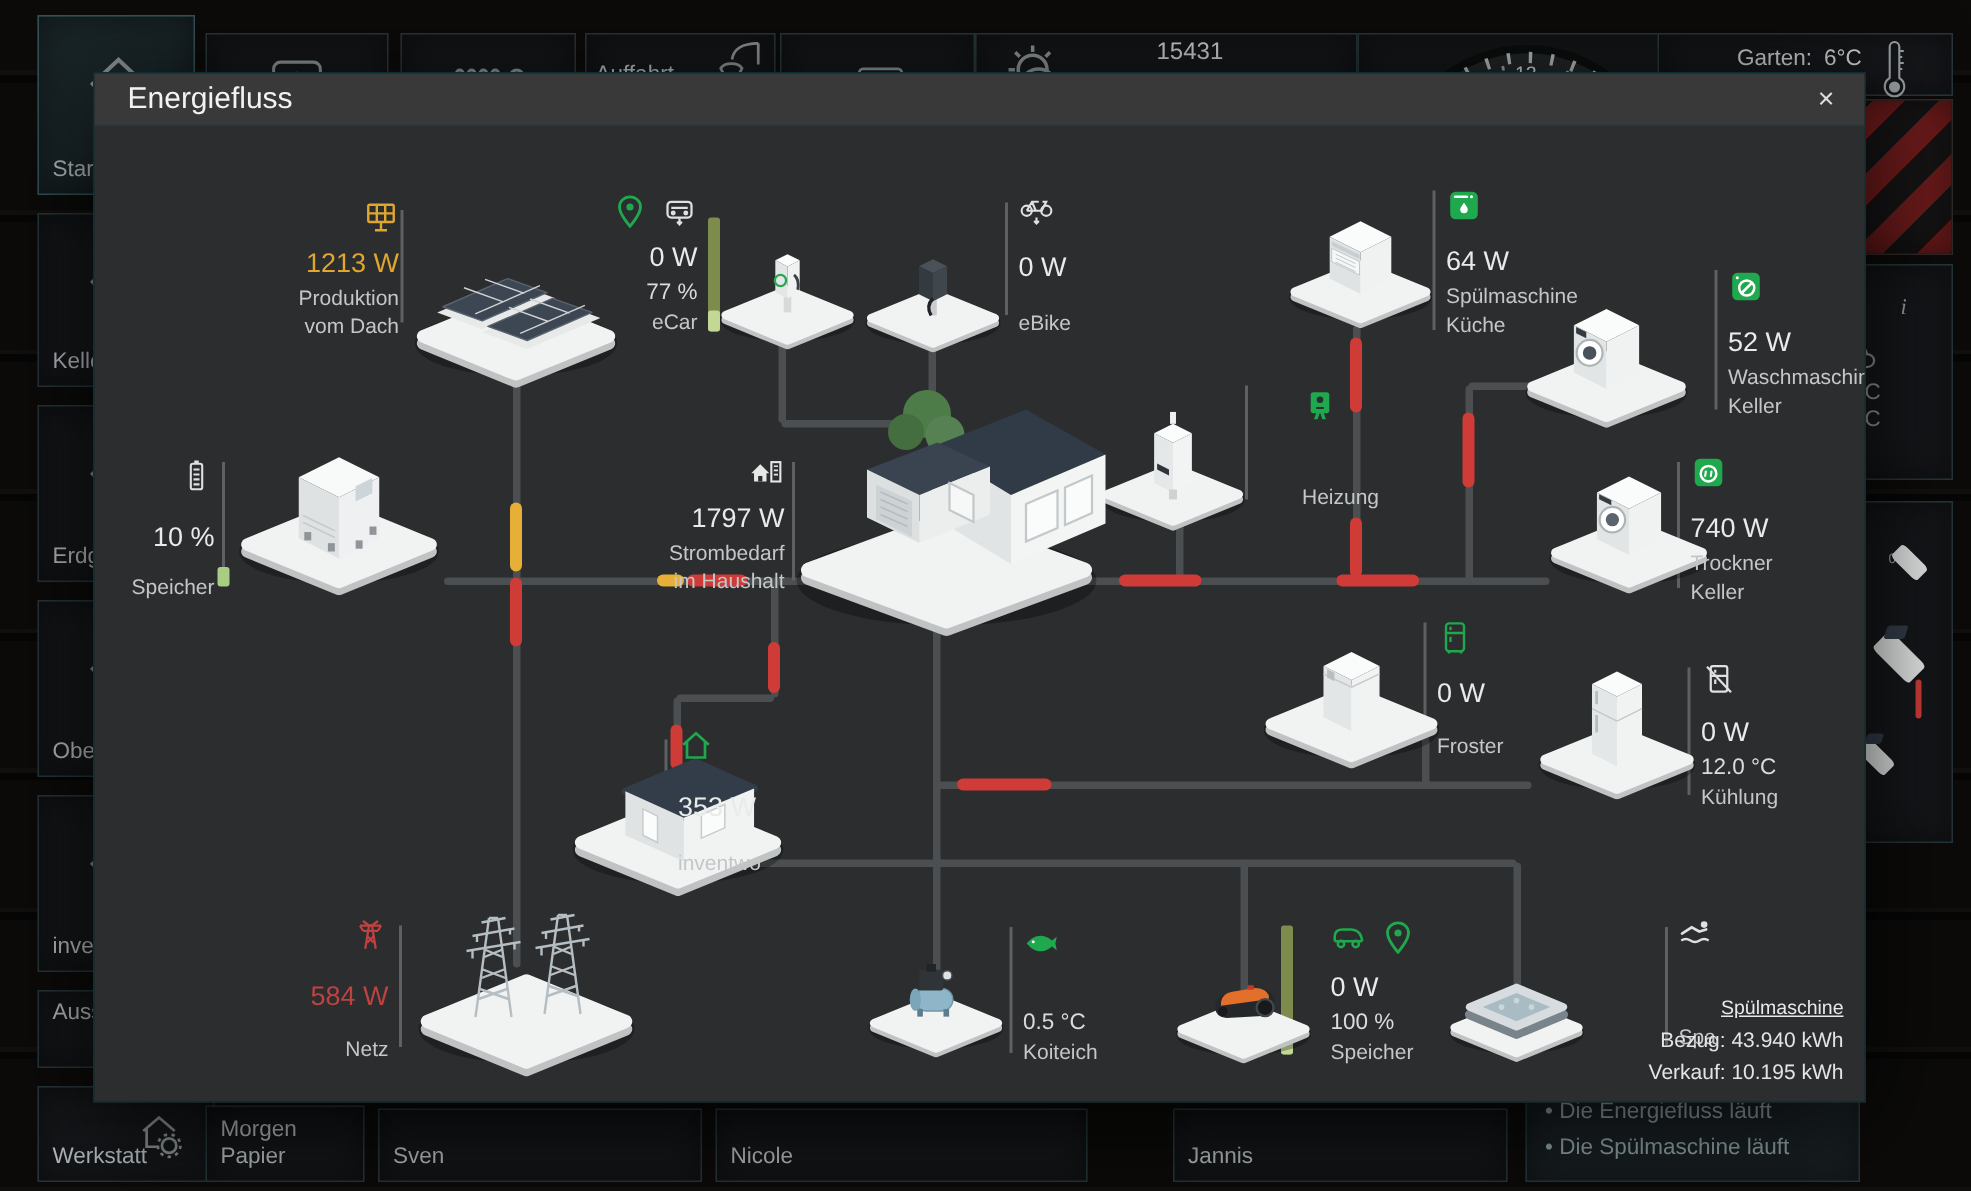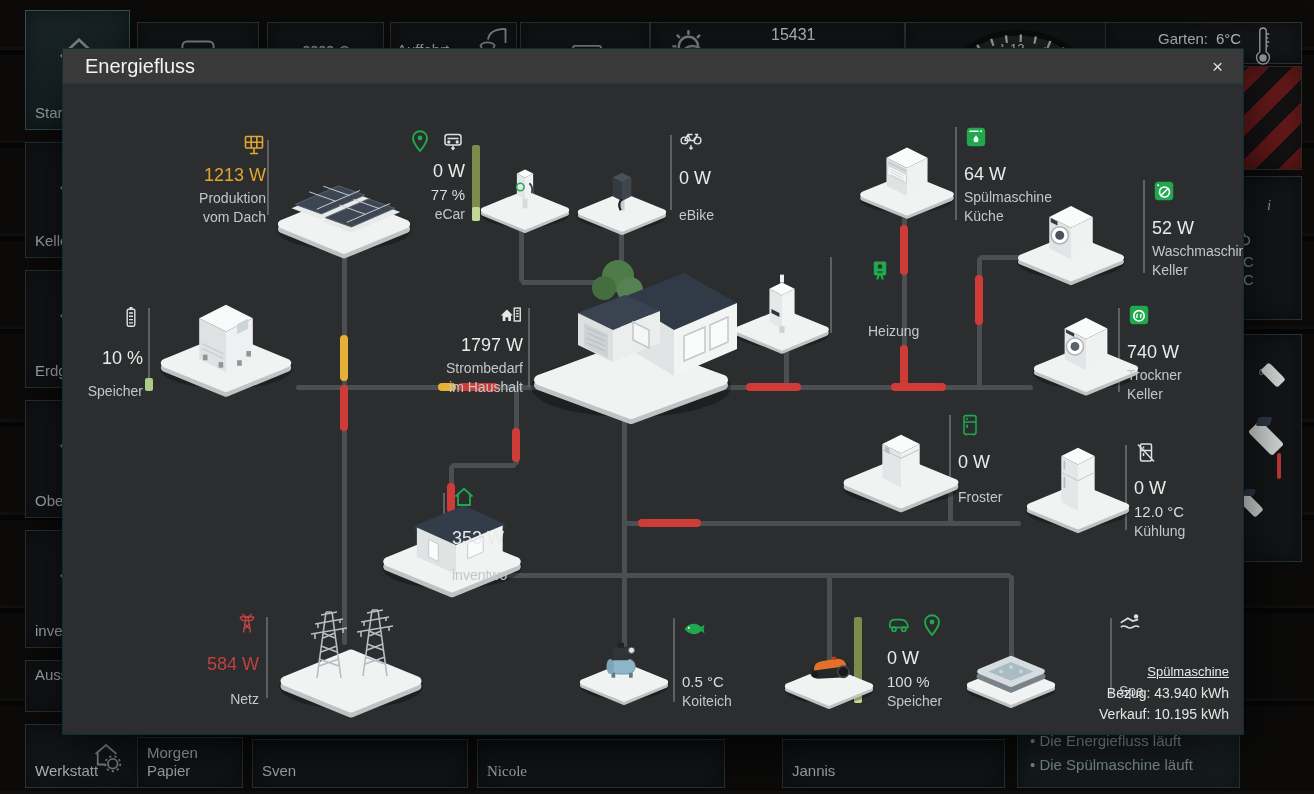--- a/index.html
+++ b/index.html
@@ -205,21 +205,21 @@
       <div class="tile-label">
         <div>Morgen</div>
         <div>Papier</div>
       </div>
     </div>
     <div class="tile" style="left: 252px; top: 739px; width: 216px; height: 49px; overflow: hidden;">
       <div class="tile-label">
         <div>Sven</div>
       </div>
     </div>
-    <div class="tile" style="left: 477px; top: 739px; width: 248px; height: 49px; overflow: hidden; font-family: Liberation Serif, serif;">
+    <div class="tile" style="left: 477px; top: 739px; width: 248px; height: 49px; overflow: hidden;">
       <div class="tile-label">
         <div>Nicole</div>
       </div>
     </div>
     <div class="tile" style="left: 782px; top: 739px; width: 223px; height: 49px; overflow: hidden;">
       <div class="tile-label">
         <div>Jannis</div>
       </div>
     </div>
   </div>

